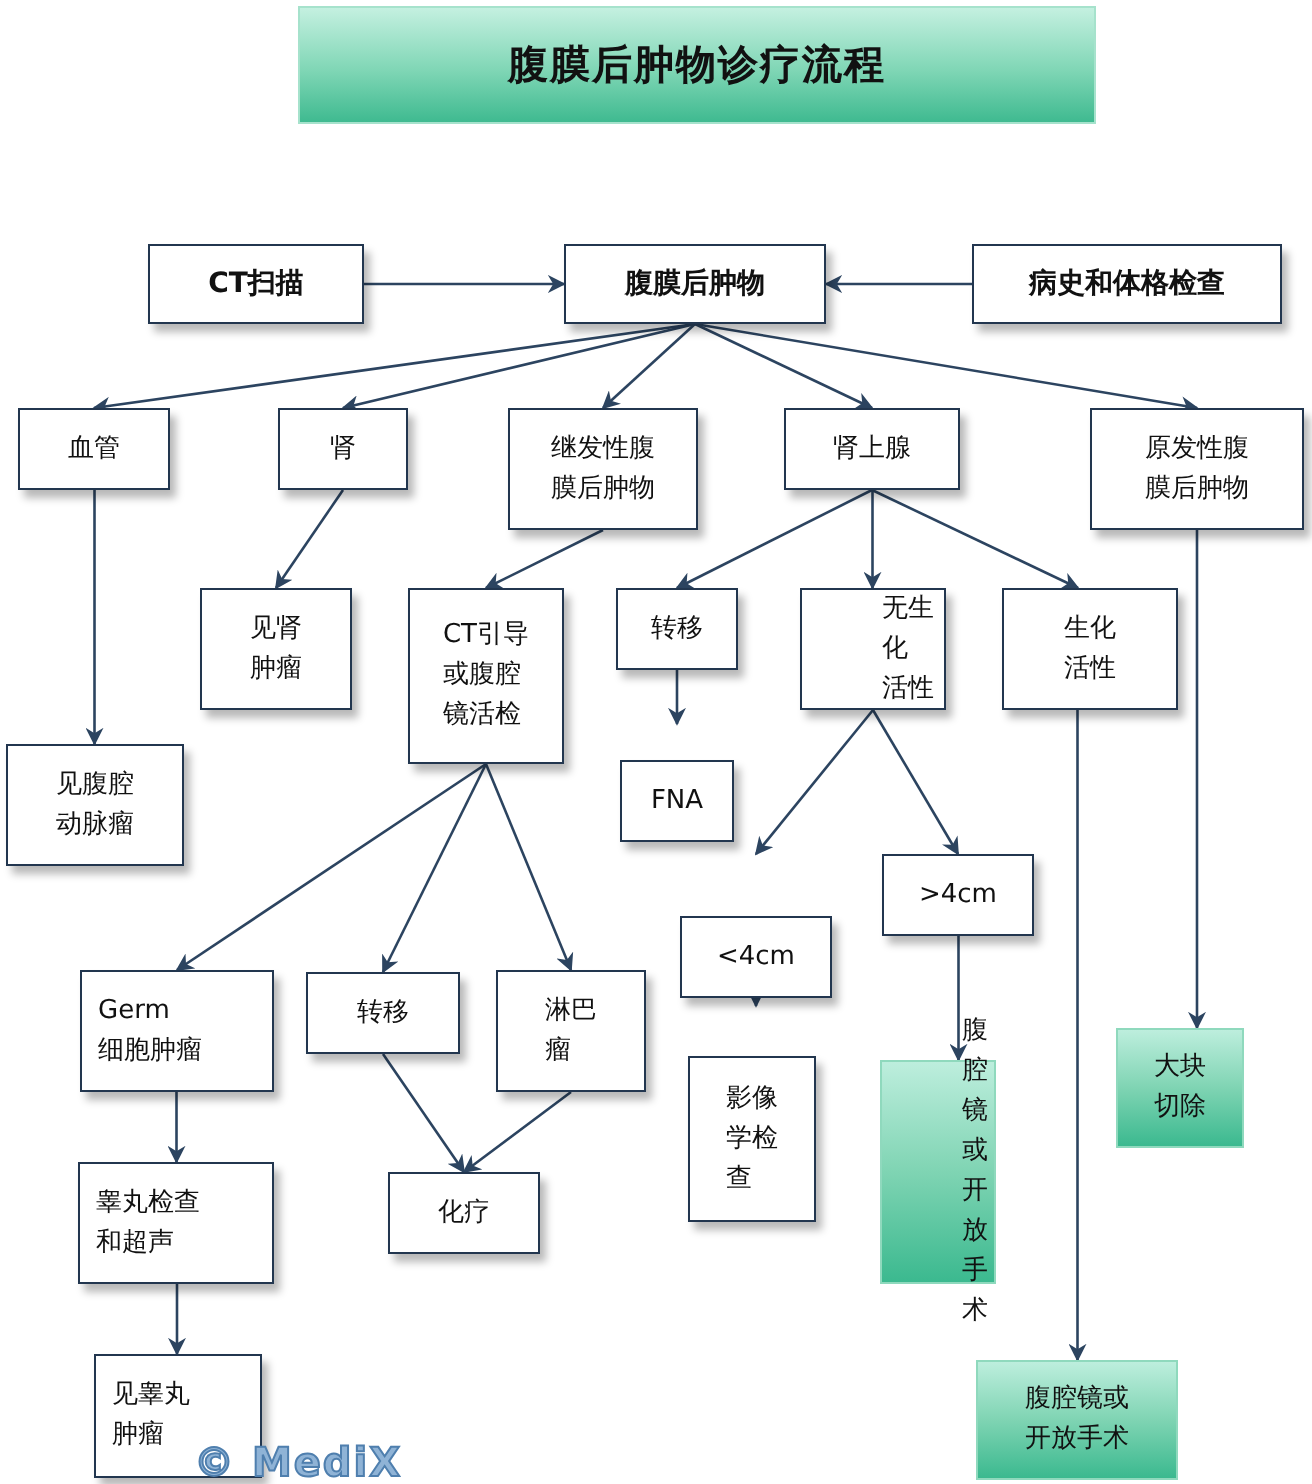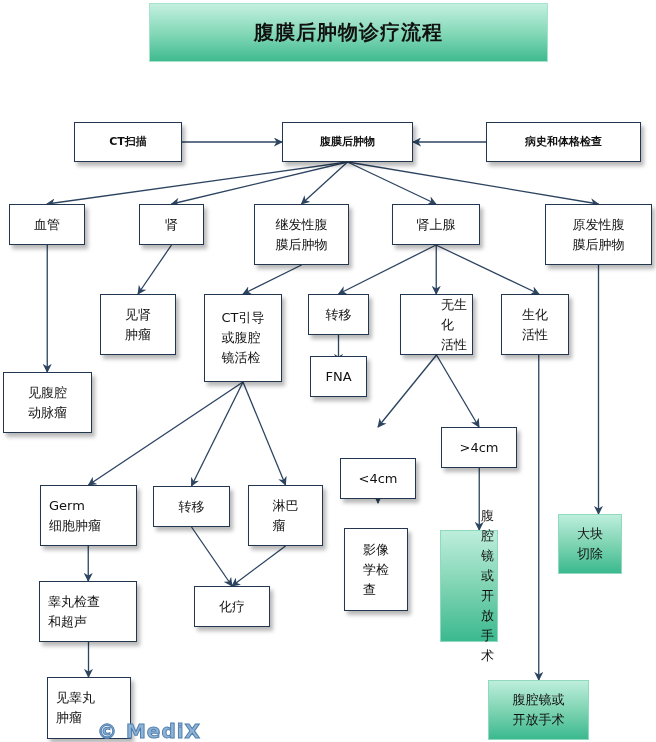--- a/index.html
+++ b/index.html
@@ -4,21 +4,21 @@
 <style>
   html, body { margin:0; padding:0; background:#ffffff; }
   body { width:656px; height:742px; position:relative; overflow:hidden;
          font-family:"DejaVu Sans", "Liberation Sans", sans-serif; }
   #edges { position:absolute; left:0; top:0; width:656px; height:742px; }
   .node { position:absolute; box-sizing:border-box; background:#ffffff;
           border:1.5px solid #22364f; box-shadow:3px 4px 4px rgba(0,0,0,0.28);
           font-size:13px; color:#111; line-height:20px;
           display:flex; align-items:center; justify-content:center; text-align:left;
           white-space:pre-line; }
-  .node.bold { font-weight:bold; font-size:11px; }
+  .node.bold { font-weight:bold; font-size:14px; }
   .node.green { border:1px solid #8fd9bd;
           background:linear-gradient(to bottom, #bdeedd 0%, #7fd4b3 50%, #3bb98f 100%);
           box-shadow:none; }
   .node.left-text { justify-content:flex-start; padding-left:8px; }
   .title-box { position:absolute; left:149px; top:3px; width:399px; height:59px; box-sizing:border-box;
           border:1px solid #a6e2cc;
           background:linear-gradient(to bottom, #c4f0e0 0%, #7fd6b5 55%, #3fba90 100%);
           display:flex; align-items:center; justify-content:center;
           font-weight:bold; font-size:20px; letter-spacing:1px; color:#111; }
   .watermark { position:absolute; left:97px; top:719px; font-family:"DejaVu Sans", sans-serif;
@@ -80,26 +80,26 @@
 膜后肿物</div>
 
 <div class="node" style="left:100px;top:294px;width:76px;height:61px;">见肾
 肿瘤</div>
 <div class="node" style="left:204px;top:294px;width:78px;height:88px;">CT引导
 或腹腔
 镜活检</div>
 <div class="node" style="left:308px;top:294px;width:61px;height:41px;">转移</div>
 <div class="node" style="left:400px;top:294px;width:73px;height:61px;padding-left:40px;">无生化
 活性</div>
-<div class="node" style="left:501px;top:294px;width:68px;height:61px;">生化
+<div class="node" style="left:501px;top:294px;width:88px;height:61px;">生化
 活性</div>
 
 <div class="node" style="left:3px;top:372px;width:89px;height:61px;">见腹腔
 动脉瘤</div>
-<div class="node" style="left:310px;top:356px;width:57px;height:41px;">FNA</div>
+<div class="node" style="left:310px;top:380px;width:57px;height:41px;">FNA</div>
 <div class="node" style="left:340px;top:427px;width:76px;height:41px;margin-top:31px;">&lt;4cm</div>
 <div class="node" style="left:441px;top:427px;width:76px;height:41px;">&gt;4cm</div>
 
 <div class="node left-text" style="left:40px;top:485px;width:97px;height:61px;">Germ
 细胞肿瘤</div>
 <div class="node" style="left:153px;top:486px;width:77px;height:41px;">转移</div>
 <div class="node" style="left:248px;top:485px;width:75px;height:61px;">淋巴
 瘤</div>
 <div class="node" style="left:344px;top:503px;width:64px;height:83px;margin-top:25px;">影像
 学检

